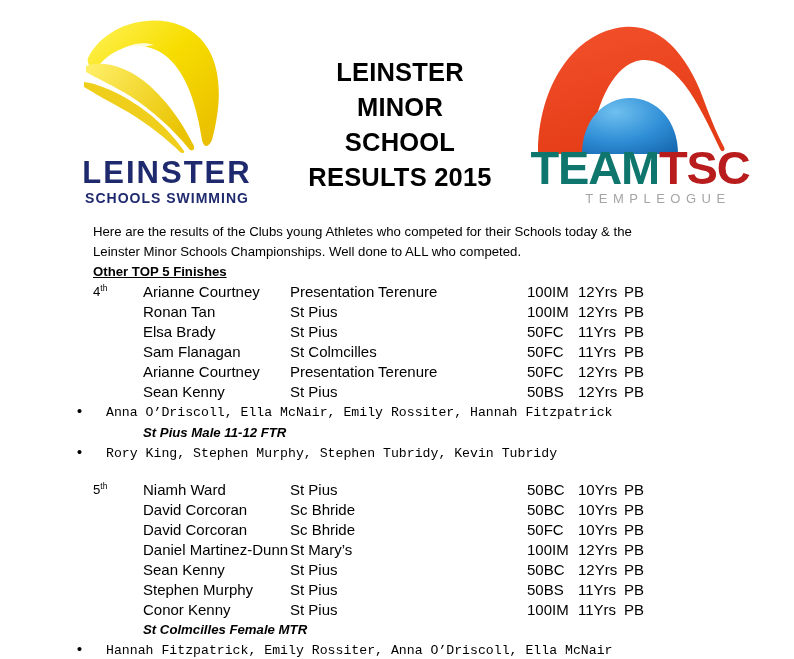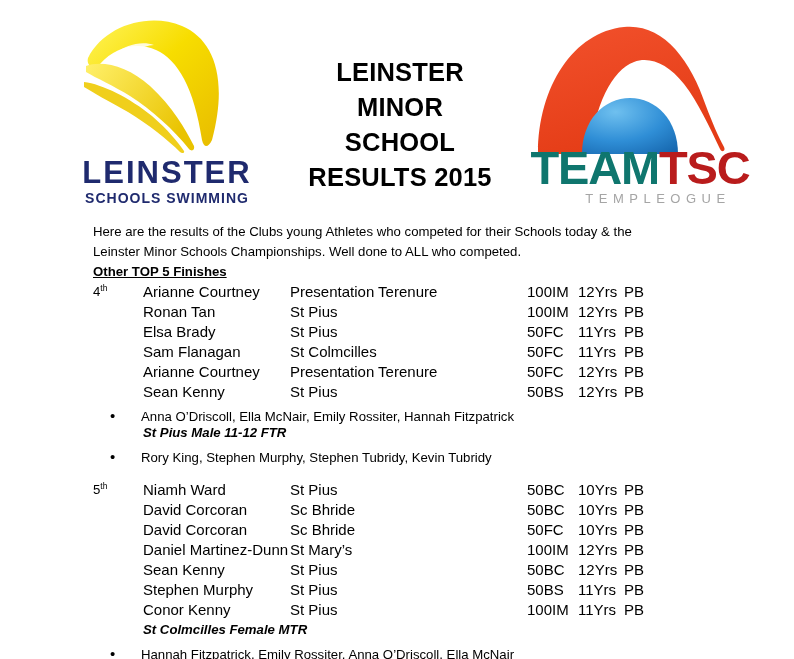--- a/index.html
+++ b/index.html
@@ -195,24 +195,25 @@
     line-height: 20px;
     margin-left: 143px;
     font-style: italic;
     font-weight: bold;
     font-size: 13.2px;
     white-space: nowrap;
   }
   .relay-members {
     position: relative;
     height: 21px;
-    line-height: 28px;
-    margin-left: 110px;
+    line-height: 21px;
+    margin-left: 75px;
     font-size: 13.2px;
     white-space: nowrap;
+    font-family: Liberation Mono, monospace;
   }
   .relay-members .bullet {
     display: inline-block;
     width: 31px;
     font-size: 15px;
     vertical-align: baseline;
   }
 </style>
 </head>
 <body>

